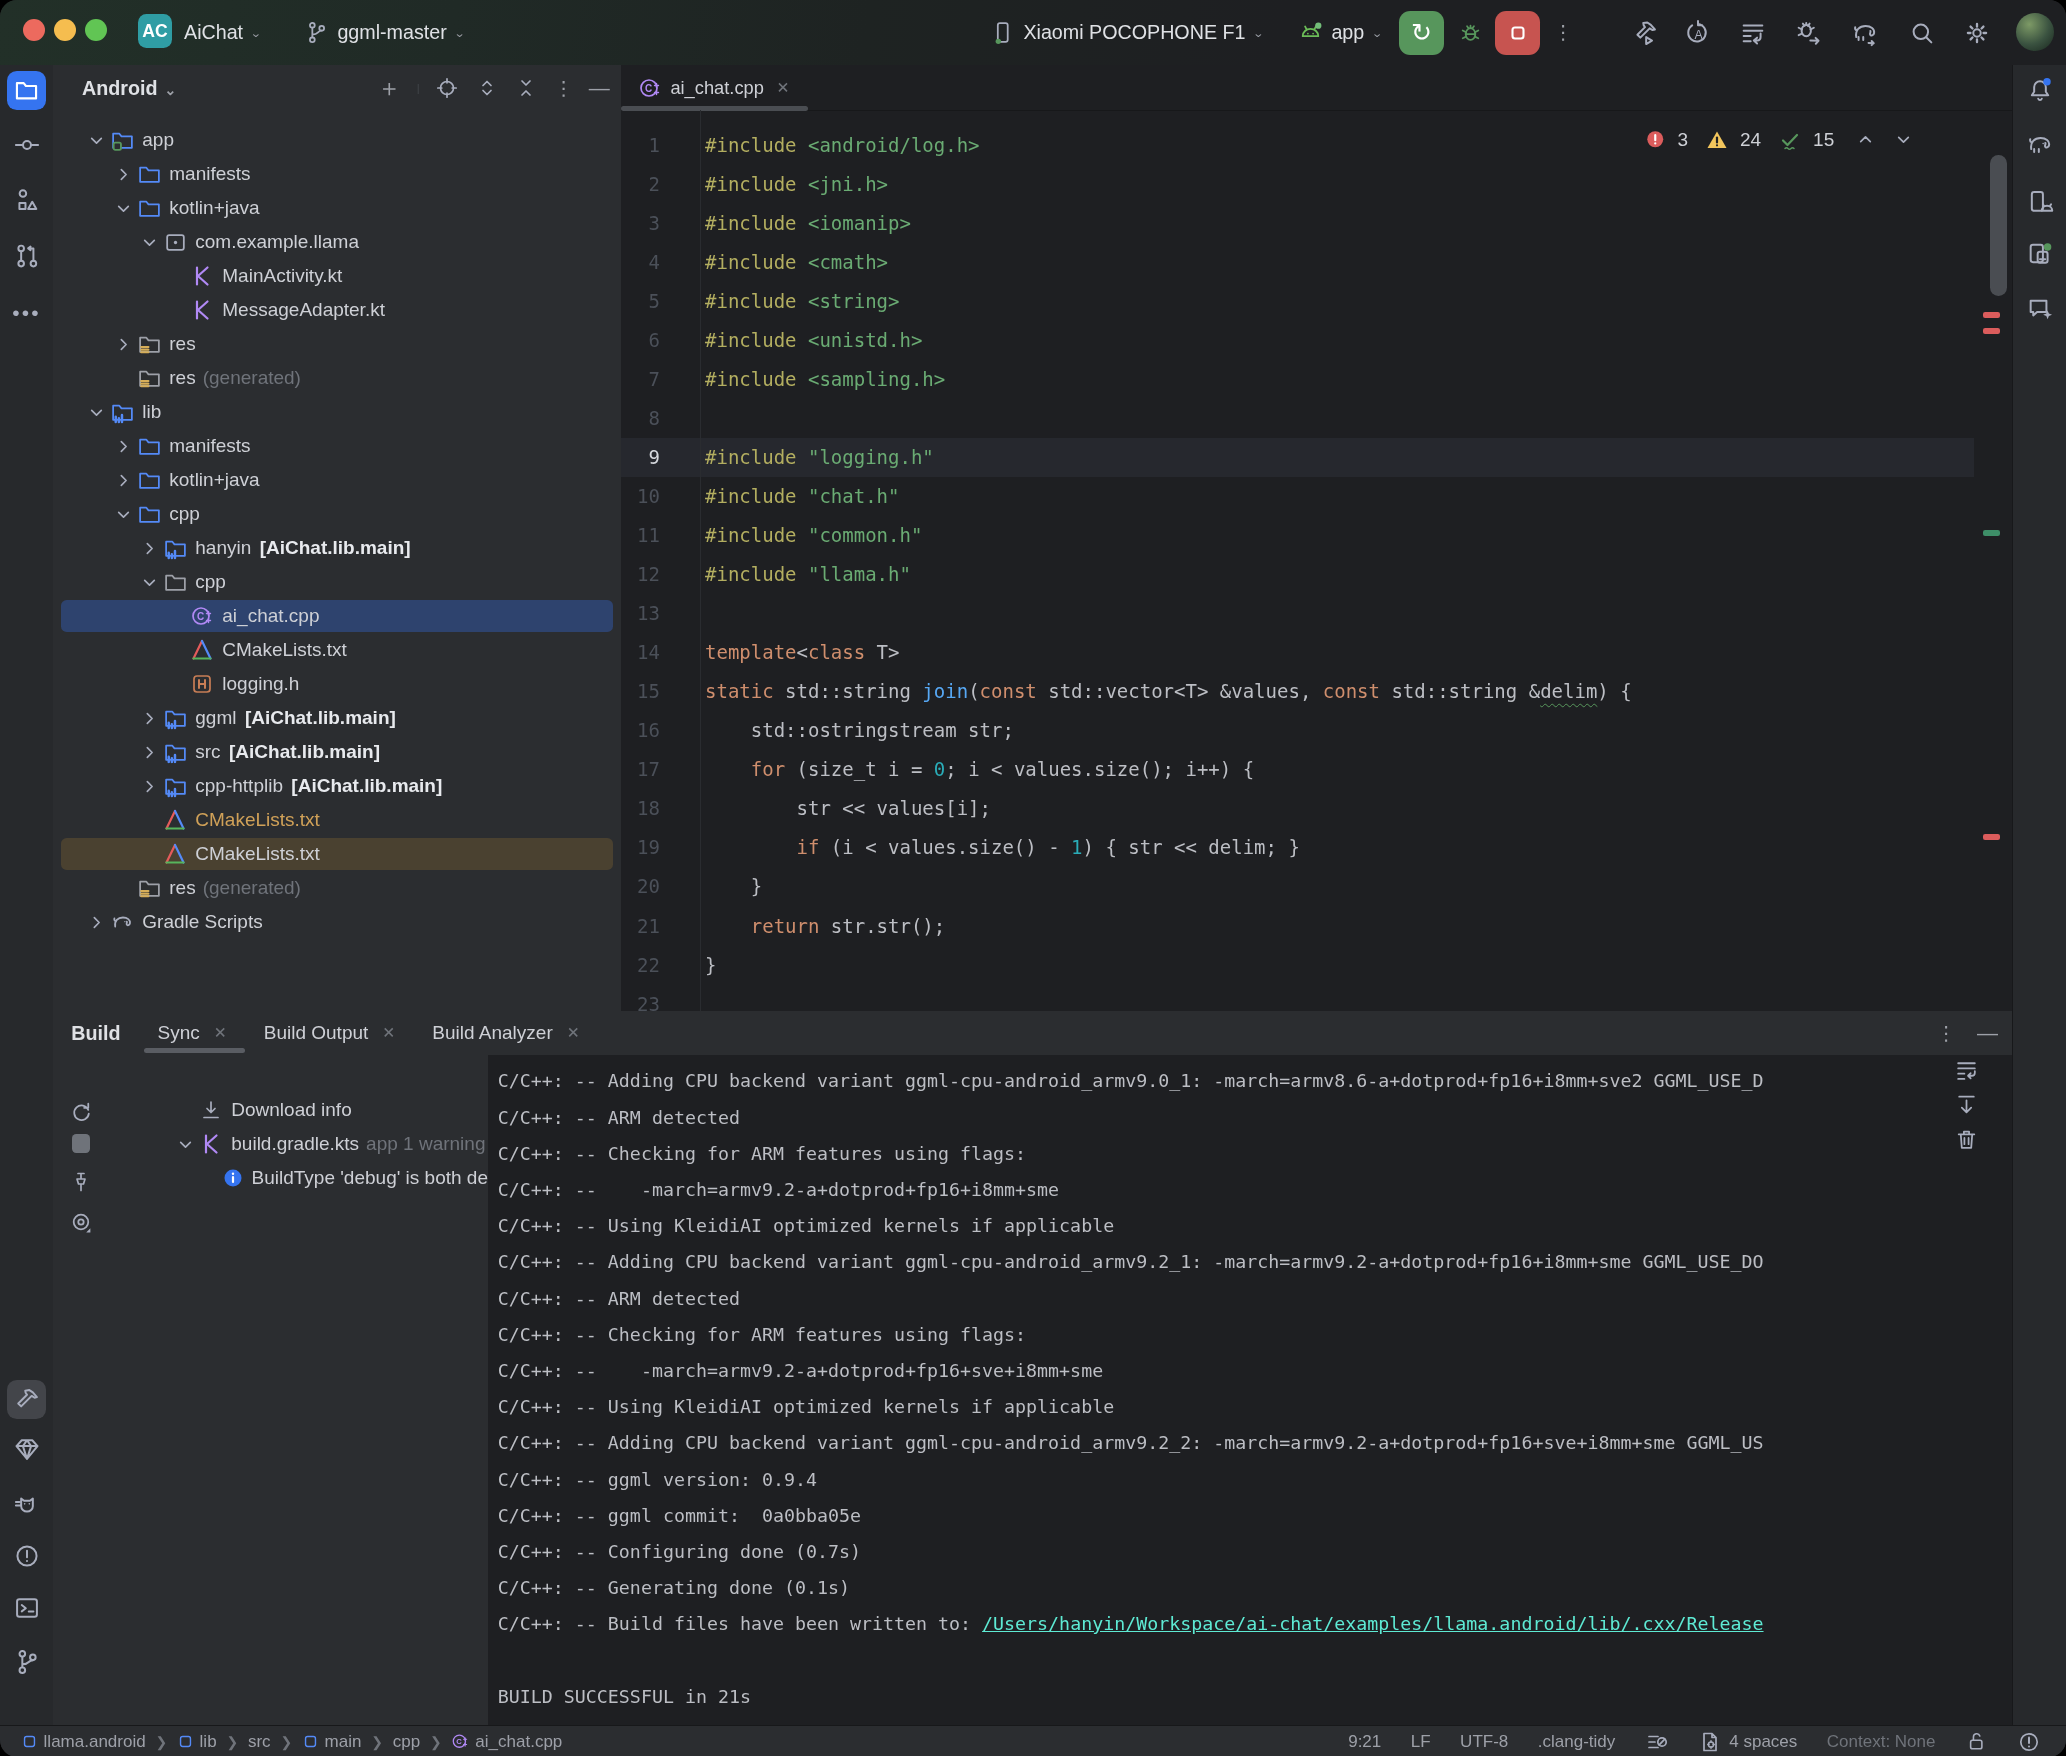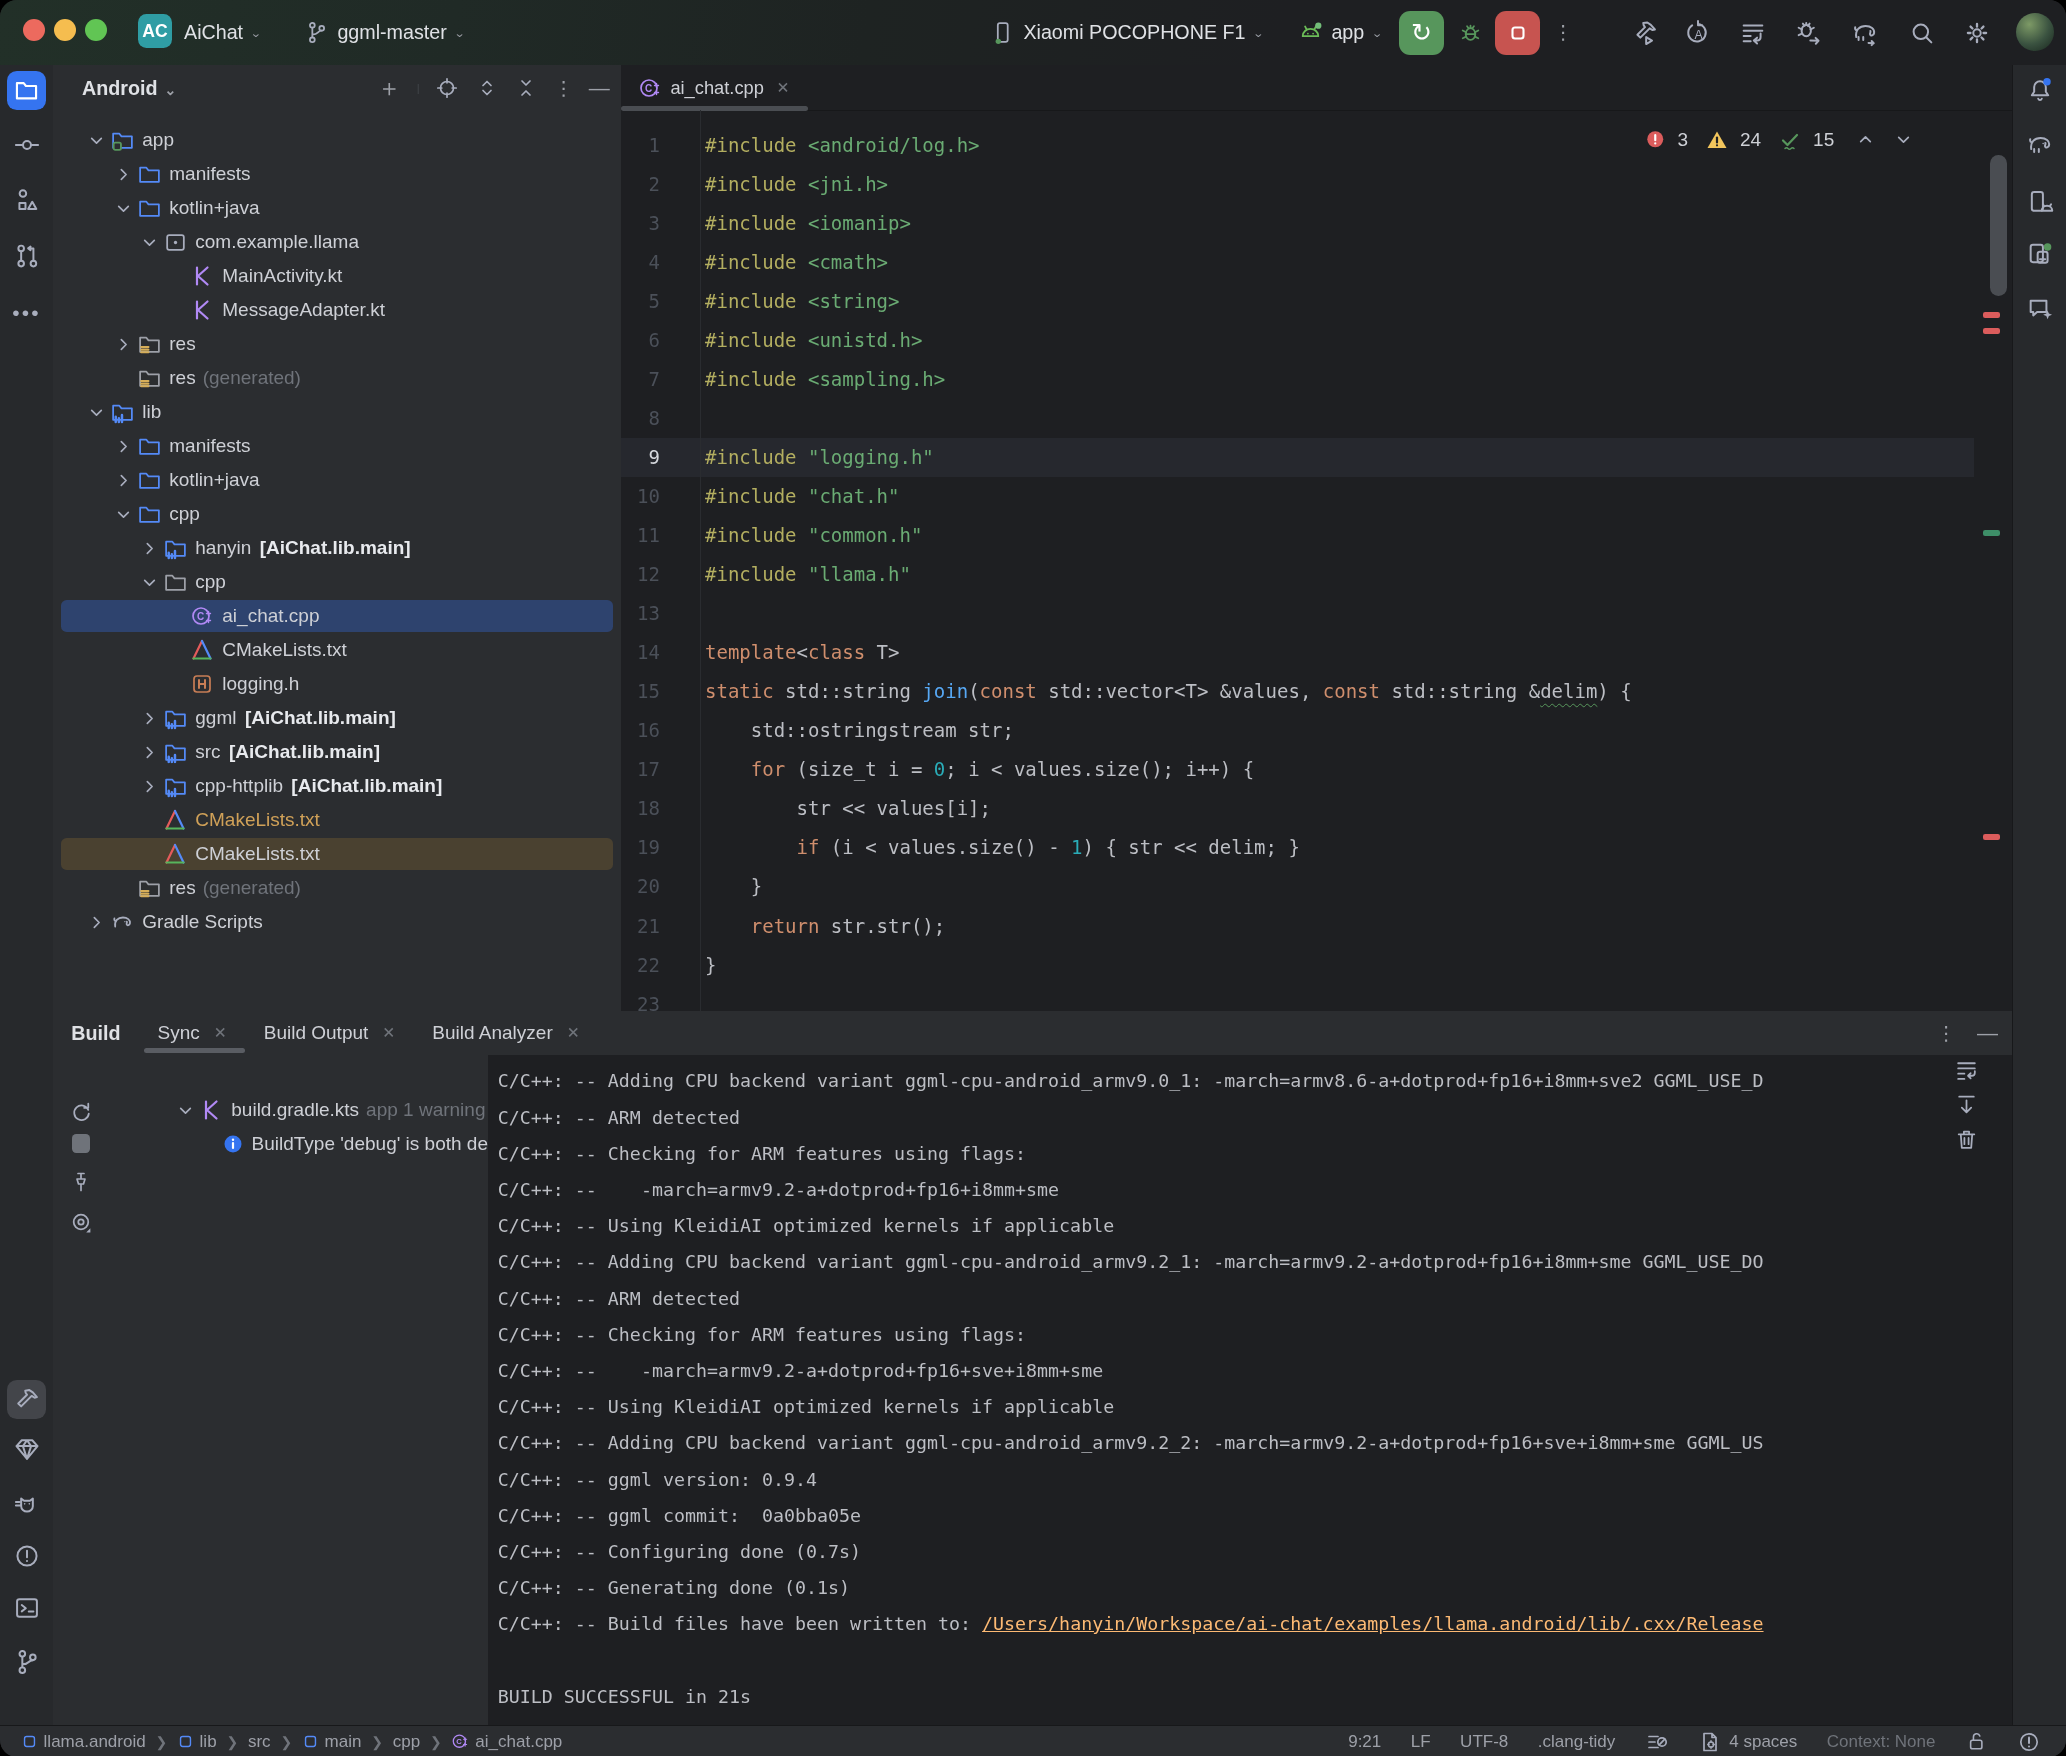--- a/index.html
+++ b/index.html
@@ -67,21 +67,21 @@
   #bheader{position:absolute;left:0;top:0;width:100%;height:44px;border-bottom:0.7px solid #17181A;display:flex;align-items:center;}
   .btitle{margin-left:18.3px;font-size:19.7px;font-weight:700;color:#DFE1E5;}
   .btab{display:flex;align-items:center;gap:9.8px;font-size:19px;color:#CED0D6;margin-left:37px;}
   #btabind{position:absolute;left:91px;top:37px;width:101px;height:4.9px;border-radius:2.8px;background:#5A5D63;}
   #bleft{position:absolute;left:0;top:44px;width:435px;height:671px;background:#2B2D30;border-right:0.7px solid #17181A;overflow:hidden;}
   .btool{position:absolute;left:12.7px;width:31px;height:31px;display:flex;align-items:center;justify-content:center;}
   #btree{position:absolute;left:0;top:38px;width:100%;}
   .brow{height:34px;display:flex;align-items:center;font-size:19px;white-space:nowrap;}
   #console{position:absolute;left:435px;top:44px;width:1524px;height:671px;background:#1E1F22;overflow:hidden;}
   .conline{position:absolute;left:9.8px;white-space:pre;font:18.3px "DejaVu Sans Mono",monospace;color:#BCBEC4;height:37px;line-height:37px;}
-  .conlink{color:#fdba74;text-decoration:underline;}
+  .conlink{color:#5eead4;text-decoration:underline;}
   .contools{position:absolute;left:1901px;top:46px;display:flex;flex-direction:column;gap:9.8px;}
   .bhtools{position:absolute;right:14px;top:0;height:44px;display:flex;align-items:center;gap:21px;color:#9DA0A8;}
   
   #status-bar{left:0;bottom:0;width:2066px;height:31px;background:#2B2D30;border-top:0.7px solid #17181A;
     display:flex;align-items:center;font-size:17px;color:#9DA0A8;}
   #breadcrumbs{display:flex;align-items:center;gap:9.8px;margin-left:21px;}
   .bcsep{color:#6F737A;font-size:14px;}
   .bcitem{display:flex;align-items:center;gap:5.6px;}
   #statusright{position:absolute;right:25px;display:flex;align-items:center;gap:29.5px;}
   .dimtext{color:#6F737A;}
@@ -909,20 +909,29 @@
           <span>
             <svg viewBox="0 0 24 24" width="25" height="25" fill="none" stroke="#A8ADBD" stroke-width="1.7" stroke-linecap="round" stroke-linejoin="round">
               <circle cx="11.5" cy="11.5" r="7"></circle>
               <circle cx="11.5" cy="11.5" r="2.6"></circle>
               <path d="M16.5 21.5h4v-4z" fill="#A8ADBD" stroke="none"></path>
             </svg>
           </span>
         </span>
       <div id="btree">
           <div class="brow" style="padding-left: 120px;">
+            <span class="chevslot"></span>
+            <span class="iconslot">
+              <svg viewBox="0 0 24 24" width="24" height="24" fill="none" stroke="#A8ADBD" stroke-width="1.7" stroke-linecap="round" stroke-linejoin="round">
+                <path d="M12 4v10 M8 10.5l4 4 4-4 M5 19.5h14"></path>
+              </svg>
+            </span>
+            <span class="tlabel">Download info</span>
+          </div>
+          <div class="brow" style="padding-left: 120px;">
             <span class="chevslot">
               <svg viewBox="0 0 24 24" width="21" height="21" fill="none" stroke="#A8ADBD" stroke-width="1.7" stroke-linecap="round" stroke-linejoin="round">
                 <path d="M6.5 9.5 12 15l5.5-5.5" stroke-width="1.9"></path>
               </svg>
             </span>
             <span class="iconslot">
               <svg viewBox="0 0 24 24" width="24" height="24" fill="none" stroke="#A8ADBD" stroke-width="1.7" stroke-linecap="round" stroke-linejoin="round">
                 <path d="M7 3.5v17 M17.5 3.5 8 12l9.5 8.5" stroke="#B189F5" stroke-width="2.2"></path>
               </svg>
             </span>

